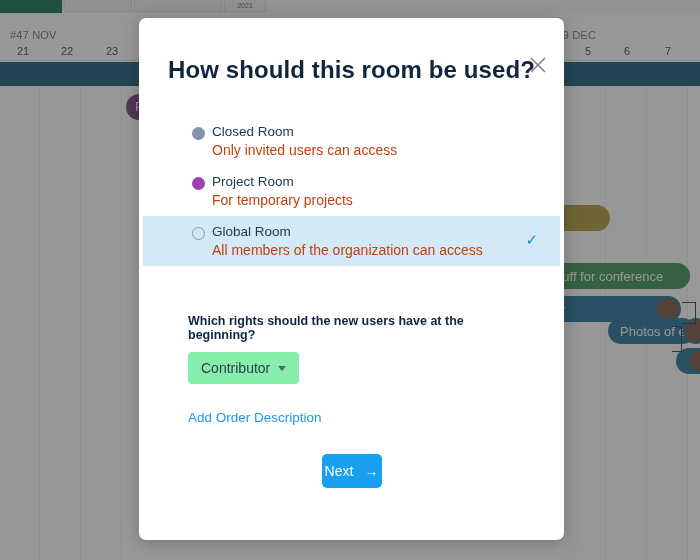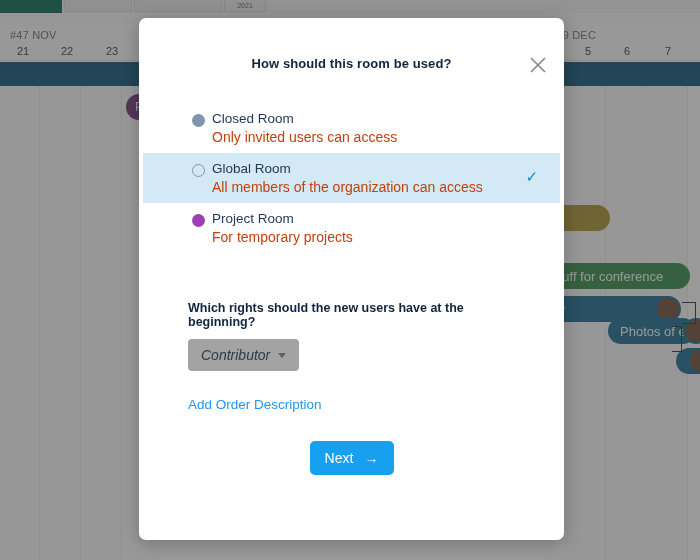--- a/index.html
+++ b/index.html
@@ -47,21 +47,21 @@
   .modal {
     position:absolute; left:139px; top:18px; width:425px; height:522px;
     background:#ffffff; border-radius:7px;
     box-shadow:0 3px 18px rgba(0,0,0,0.25);
     overflow:hidden;
   }
   .close-btn { position:absolute; right:15px; top:36px; width:22px; height:22px; cursor:pointer; }
   .close-btn svg { display:block; }
 
   .modal-title {
-    text-align:center; font-size:13px; font-weight:bold; color:#10253f;
+    text-align:center; font-size:24px; font-weight:bold; color:#10253f;
     margin-top:38px; letter-spacing:.1px;
   }
 
   .options { margin-top:32px; padding:0 4px; }
   .opt {
     display:flex; align-items:flex-start; position:relative;
     padding:8px 26px 8px 49px; margin:0 0;
     min-height:44px;
   }
   .opt.selected { background:#d3e9f5; }
@@ -71,39 +71,39 @@
   .dot-project { background:#9d3fb5; }
   .opt-text { margin-left:20px; }
   .opt-title { font-size:13.5px; color:#223a55; line-height:16px; }
   .opt-sub { font-size:14px; color:#c2410c; line-height:16px; margin-top:2px; }
   .check { position:absolute; right:22px; top:16px; color:#1286c9; font-size:15px; line-height:1; }
 
   .section { margin-top:26px; padding:0 49px; }
   .q-label { font-size:12.5px; font-weight:bold; color:#10253f;margin-top:48px; }
   .dropdown {
     margin-top:10px; display:inline-flex; align-items:center; gap:8px;
-    background:#a3a3a3; border-radius:4px; padding:8px 13px;
-    font-size:14px; color:#2d3c4e; cursor:pointer;font-style:italic;
+    background:#86efac; border-radius:4px; padding:8px 13px;
+    font-size:14px; color:#2d3c4e; cursor:pointer;
   }
   .caret { width:0; height:0; border-left:4px solid transparent; border-right:4px solid transparent; border-top:5px solid #56606e; }
 
   .toggle {
     margin-top:10px; width:62px; height:26px; border-radius:13px; background:#c6c6c6;
     display:flex; align-items:center; cursor:pointer; position:relative;
   }
   .knob { width:20px; height:20px; border-radius:50%; background:#ffffff; margin-left:3px; }
   .toggle-txt { color:#ffffff; font-size:12.5px; font-weight:bold; margin-left:7px; }
 
   .link { margin-top:26px; padding:0 49px; font-size:13.5px; color:#2196f3; cursor:pointer; display:inline-block; }
 
   .next-wrap { text-align:center; margin-top:28px; }
   .next-btn {
     display:inline-flex; align-items:center; justify-content:center; gap:11px;
     background:#18a0f0; color:#fff; border:none; border-radius:5px;
-    width:84px; height:34px; font-size:14px; cursor:pointer;
+    width:60px; height:34px; font-size:14px; cursor:pointer;
     font-family:"Liberation Sans", sans-serif;
   }
 </style>
 </head>
 <body>
 
 <div class="app">
 
   <div class="topbar">
     <div class="tab-green"></div>
@@ -181,36 +181,36 @@
   <div class="options">
 
     <div class="opt">
       <span class="dot dot-closed"></span>
       <div class="opt-text">
         <div class="opt-title">Closed Room</div>
         <div class="opt-sub">Only invited users can access</div>
       </div>
     </div>
 
+    <div class="opt">
+      <span class="dot dot-project"></span>
+      <div class="opt-text">
+        <div class="opt-title">Project Room</div>
+        <div class="opt-sub">For temporary projects</div>
+      </div>
+    </div>
+
     <div class="opt selected">
       <span class="dot dot-global"></span>
       <div class="opt-text">
         <div class="opt-title">Global Room</div>
         <div class="opt-sub">All members of the organization can access</div>
       </div>
       <span class="check">✓</span>
     </div>
-
-    <div class="opt">
-      <span class="dot dot-project"></span>
-      <div class="opt-text">
-        <div class="opt-title">Project Room</div>
-        <div class="opt-sub">For temporary projects</div>
-      </div>
-    </div>
   </div>
 
   <div class="section">
     <div class="q-label">Which rights should the new users have at the beginning?</div>
     <div class="dropdown">
       <span>Contributor</span>
       <span class="caret"></span>
     </div>
   </div>
 

